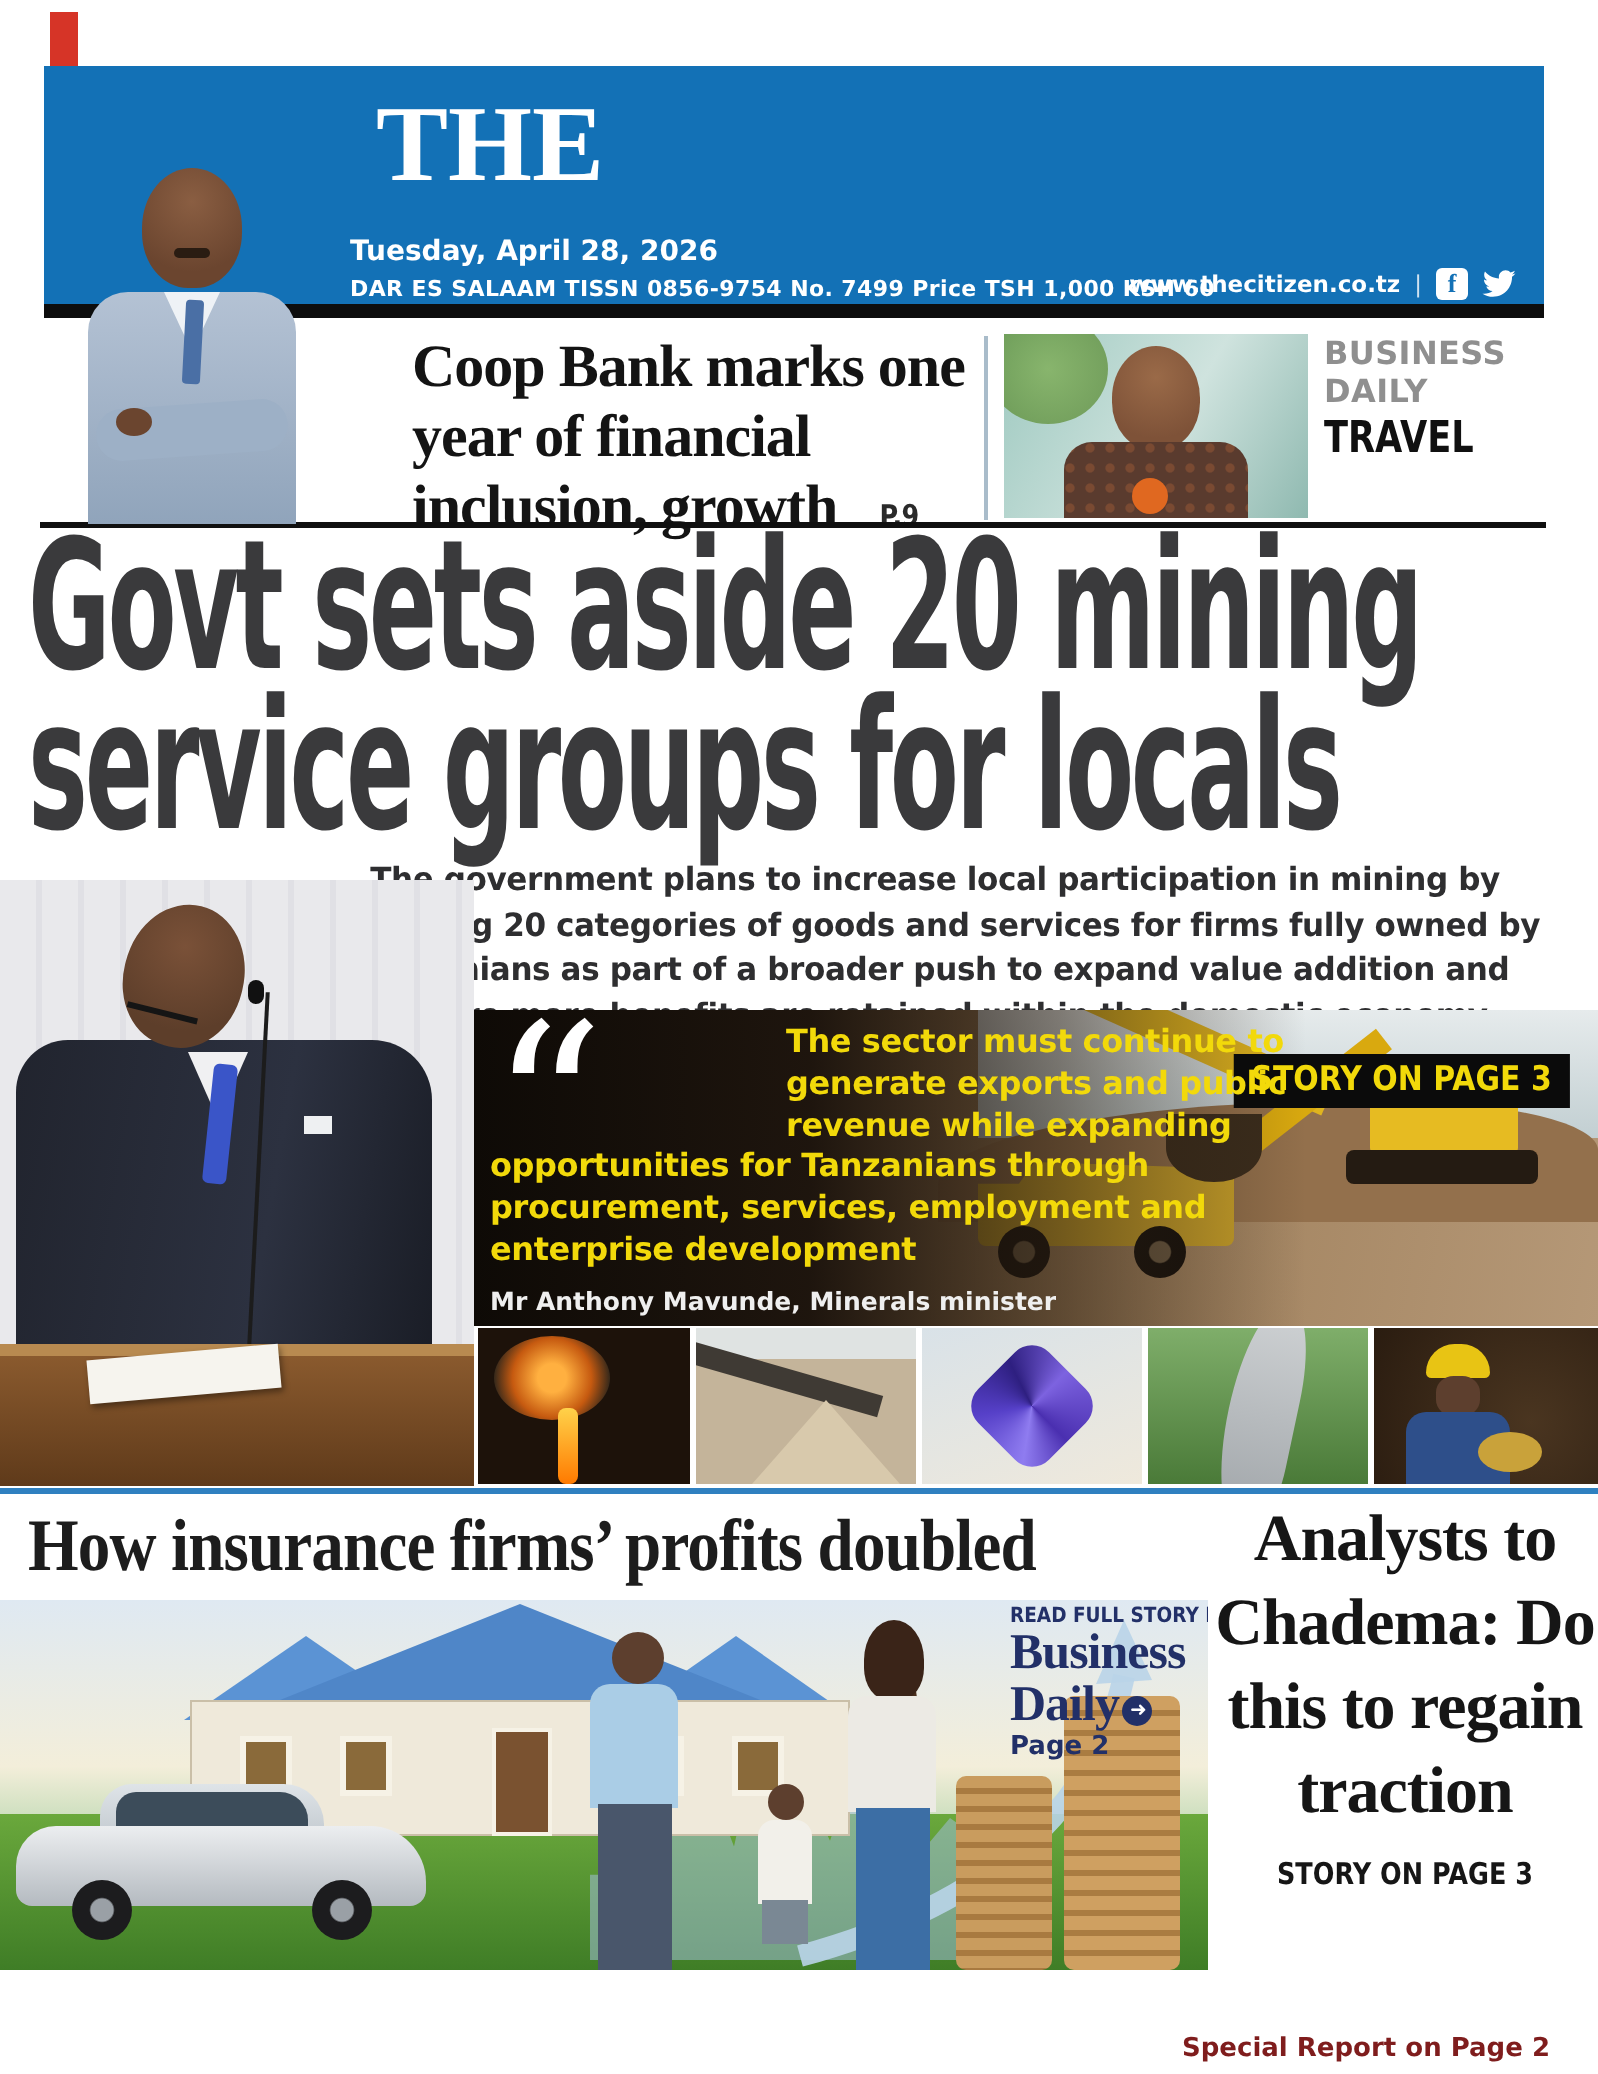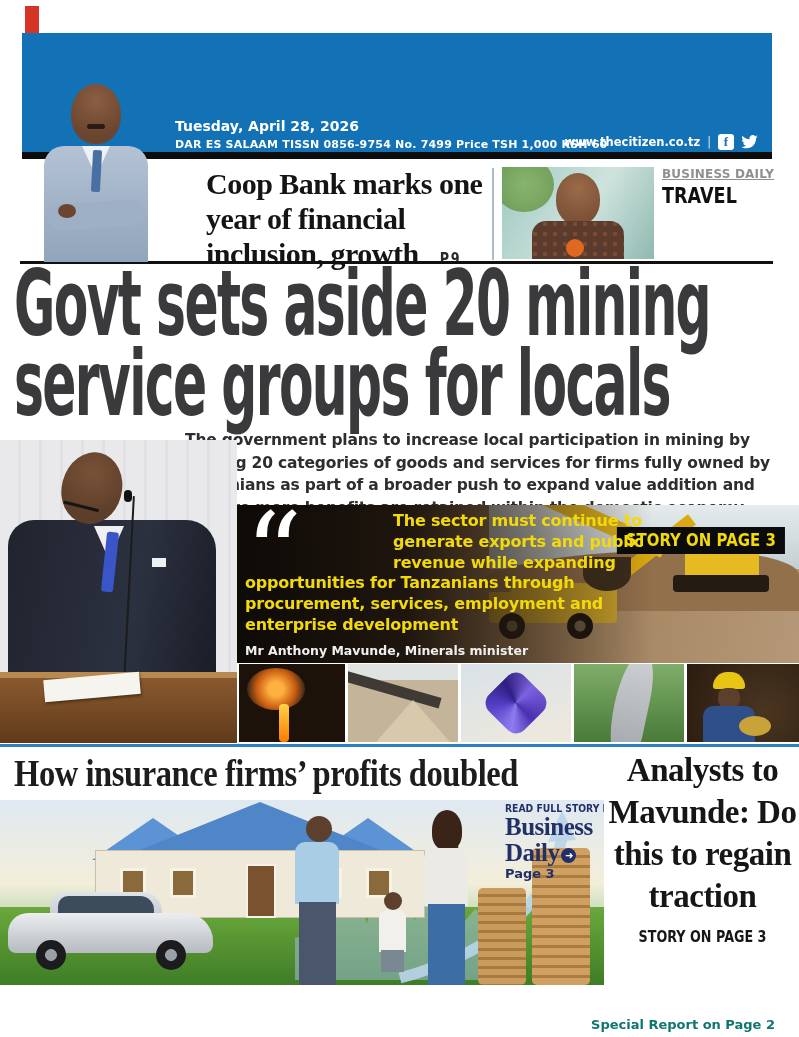--- a/index.html
+++ b/index.html
@@ -51,21 +51,21 @@
   .travel-photo { left:502px; top:167px; width:152px; height:92px; overflow:hidden;
                   background:linear-gradient(120deg,#9ec9c0,#cfe3de 55%,#8fb9b0); }
   .tp-leaf { position:absolute; left:-8px; top:-10px; width:60px; height:55px;
              background:radial-gradient(circle,#7fae56,#5a8a3a); border-radius:50%; opacity:.8; }
   .tp-head { position:absolute; left:54px; top:6px; width:44px; height:52px; border-radius:50% 50% 46% 46%;
              background:radial-gradient(circle at 50% 30%, #9a6a48, #7e5238 72%); }
   .tp-shirt { position:absolute; left:30px; top:54px; width:92px; height:38px; border-radius:14px 14px 0 0;
               background:radial-gradient(circle at 30% 30%, #7a4a32 2px, transparent 2.6px) 0 0/10px 10px, #5a3b2e; }
   .tp-mic { position:absolute; left:64px; top:72px; width:18px; height:18px; border-radius:50%; background:#e06820; }
   .travel-text { left:662px; top:167px; width:132px; }
-  .tv-kicker { font-size:12px; font-weight:bold; color:#8f8f8f; letter-spacing:.2px;text-decoration:underline; }
+  .tv-kicker { font-size:16px; font-weight:bold; color:#8f8f8f; letter-spacing:.2px; }
   .tv-sec { margin-top:2px; font-size:22px; font-weight:bold; color:#101010;
             transform:scaleX(.8); transform-origin:left center; }
   .tv-sum { margin-top:3px; font-size:12.5px; line-height:1.25; color:#1c1c1c; }
   .tv-sum b { font-weight:bold; }
 
   .hrule { left:20px; top:261px; width:753px; height:3px; background:#101010; }
 
   
   .lead-h { left:14px; top:264px; color:#3a3a3c; }
   .lh-line { font-weight:bold; font-size:90px; line-height:80px; letter-spacing:-3px;
@@ -202,30 +202,31 @@
   .ch-h { font-family:"Liberation Serif",serif; font-weight:bold; font-size:33px; line-height:1.27;
           letter-spacing:-.5px; color:#161616; }
   .ch-ref { margin-top:10px; font-size:15px; font-weight:bold; color:#161616;
             transform:scaleX(.85); transform-origin:center; }
 
   
   .banner { left:0; top:985px; width:774px; height:30px; background:#1371b6; overflow:hidden; }
   .banner-text { padding-left:9px; font-family:"Liberation Serif",serif; font-weight:bold; font-size:28px;
                  line-height:30px; letter-spacing:-.5px; color:#fff; white-space:nowrap;
                  transform:scaleX(.92); transform-origin:left center; }
-  .sp-report { right:24px; top:1017px; font-size:13px; font-weight:bold; color:#0f766e; }
+  .sp-report { right:24px; top:1017px; font-size:13px; font-weight:bold; color:#7f1d1d; }
 </style>
 </head>
 <body>
 
 <div class="page">
 
   <div class="abs red-mark"></div>
 
   <header class="abs masthead">
+    <span class="m-the">THE</span>
     <div class="m-date">Tuesday, April 28, 2026</div>
     <div class="m-info">DAR ES SALAAM  TISSN 0856-9754    No. 7499    Price TSH 1,000 KSH 60</div>
     <div class="m-right">
       <span>www.thecitizen.co.tz</span>
       <span class="m-sep">|</span>
       <span class="fb-icon">f</span>
       <span class="tw-icon">
         <svg width="17" height="14" viewBox="0 0 24 20">
             <path fill="#ffffff" d="M24 2.4c-.9.4-1.8.7-2.8.8 1-.6 1.8-1.6 2.1-2.7-.9.6-2 1-3.1 1.2C19.3.7 18.1.1 16.7.1c-2.6 0-4.8 2.1-4.8 4.8 0 .4 0 .7.1 1.1C8 5.8 4.4 3.9 2 1 1.6 1.7 1.4 2.5 1.4 3.4c0 1.7.8 3.1 2.1 4-.8 0-1.5-.2-2.2-.6v.1c0 2.3 1.6 4.2 3.8 4.7-.4.1-.8.2-1.3.2-.3 0-.6 0-.9-.1.6 1.9 2.4 3.3 4.5 3.3-1.6 1.3-3.7 2-6 2-.4 0-.8 0-1.2-.1 2.1 1.4 4.7 2.2 7.4 2.2 8.9 0 13.7-7.4 13.7-13.7v-.6c1-.7 1.8-1.5 2.5-2.5z"></path>
           </svg>
@@ -355,24 +356,24 @@
     <div class="ia-kid-shorts"></div>
     <div class="ia-kid-head"></div>
     <div class="ia-wom-pony"></div>
     <div class="ia-wom-hair"></div>
     <div class="ia-wom-top"></div>
     <div class="ia-wom-jeans"></div>
     <div class="read-block">
       <div class="rb-readin">READ FULL STORY IN</div>
       <div class="rb-brand">Business</div>
       <div class="rb-brand"><span>Daily</span><span class="rb-circ">➜</span></div>
-      <div class="rb-page">Page 3</div>
+      <div class="rb-page">Page 2</div>
     </div>
   </div>
 
   <aside class="abs chadema">
-    <h2 class="ch-h">Analysts to Mavunde: Do this to regain traction</h2>
+    <h2 class="ch-h">Analysts to Chadema: Do this to regain traction</h2>
     <div class="ch-ref">STORY ON PAGE 3</div>
   </aside>
 
   <div class="abs sp-report">Special Report on Page 2</div>
 
 </div>
 
 </body></html>

